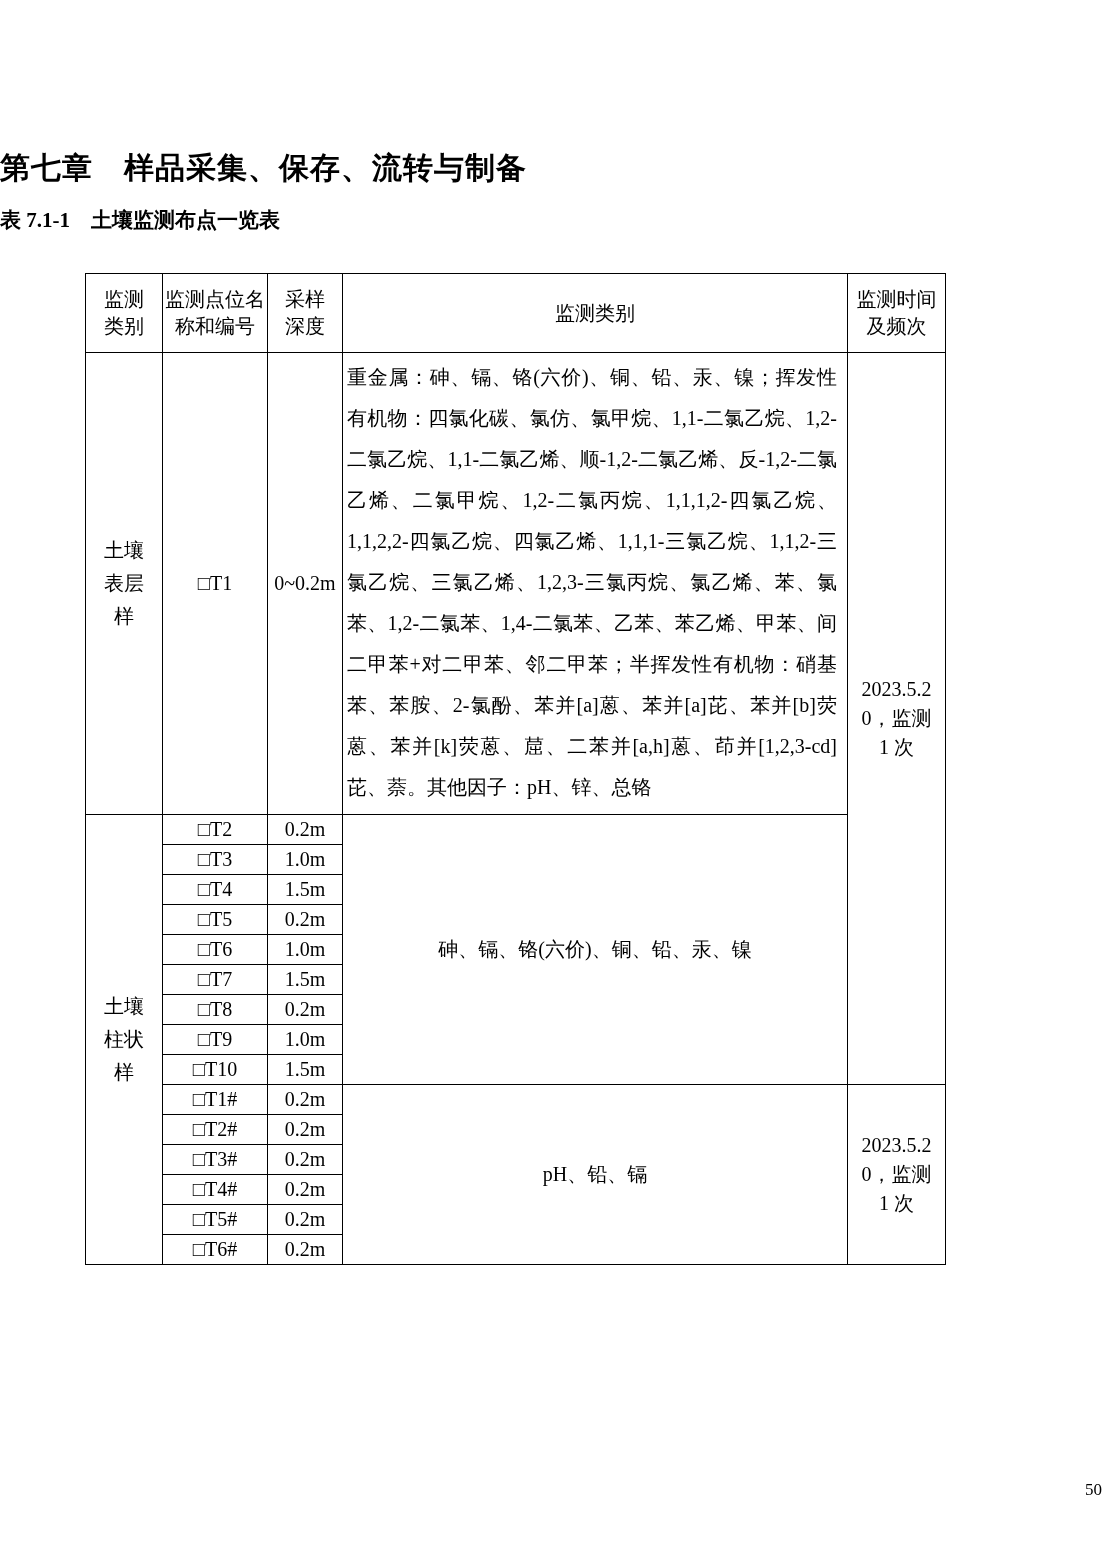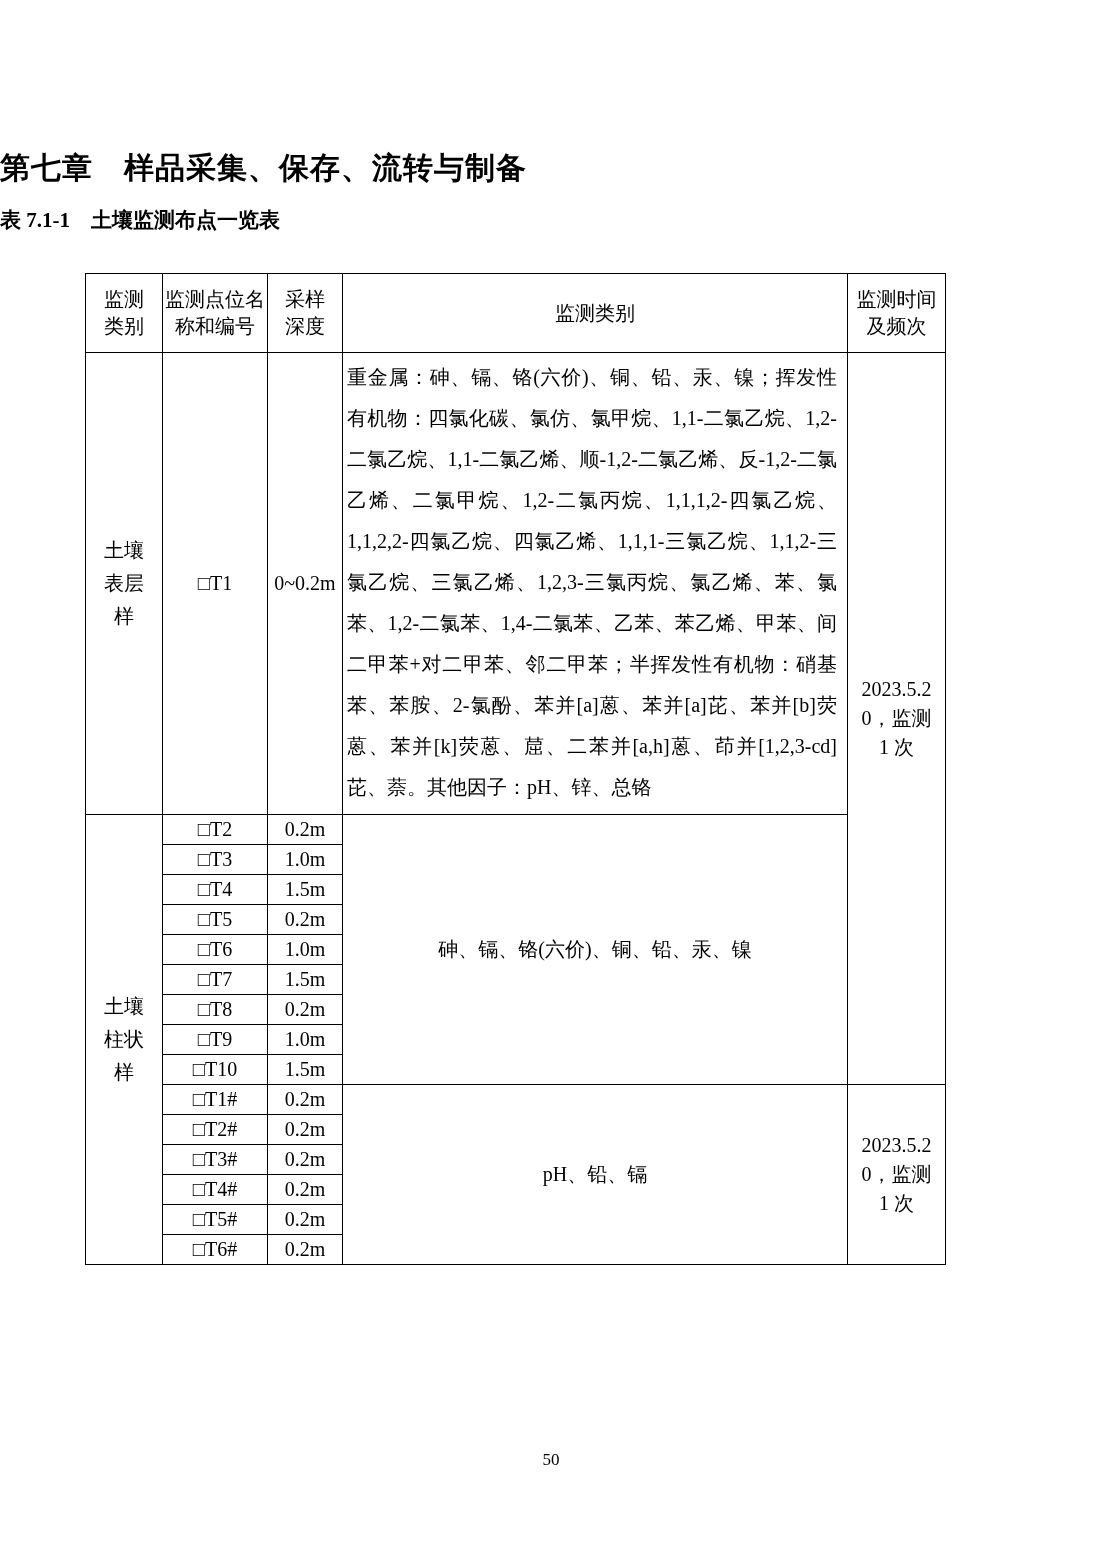--- a/index.html
+++ b/index.html
@@ -58,22 +58,22 @@
   .soil td.items-long {
     text-align: justify; line-height: 41px;
     padding: 4px 10px 6px 4px;
   }
   .soil td.items-short { line-height: 29px; }
   .soil td.time {
     line-height: 29px; word-break: break-all;
     padding: 0 8px;
   }
   .page-number {
-    position: absolute; top: 1450px; left: 0;
-    width: 100%; text-align: center; font-size: 17px;
+    position: absolute; top: 1480px; left: 0;
+    width: 100%; text-align: right; font-size: 17px;
   }
 </style>
 </head>
 <body>
 
 <div class="page">
 
   <div class="chapter-title">第七章　样品采集、保存、流转与制备</div>
 
 

